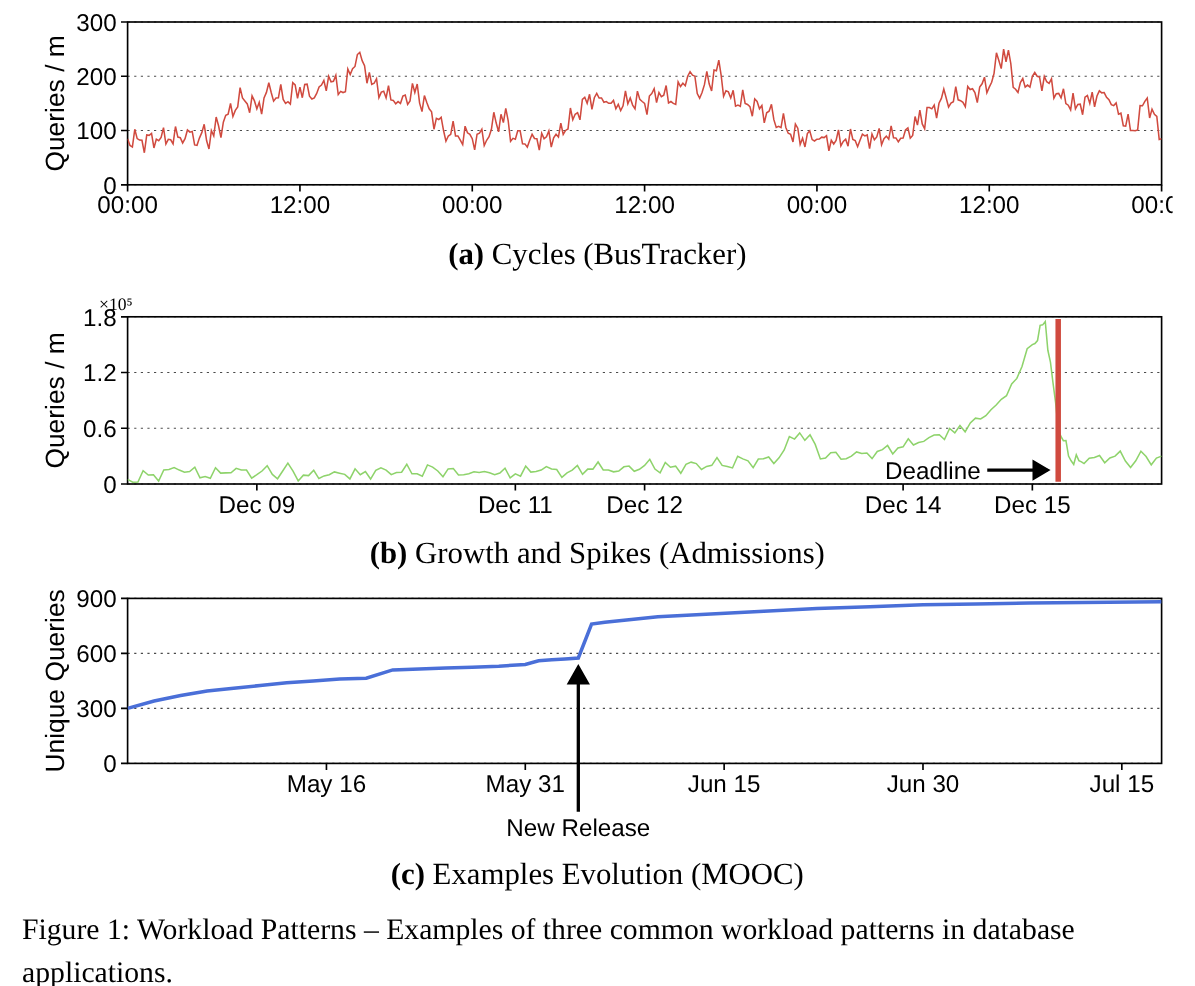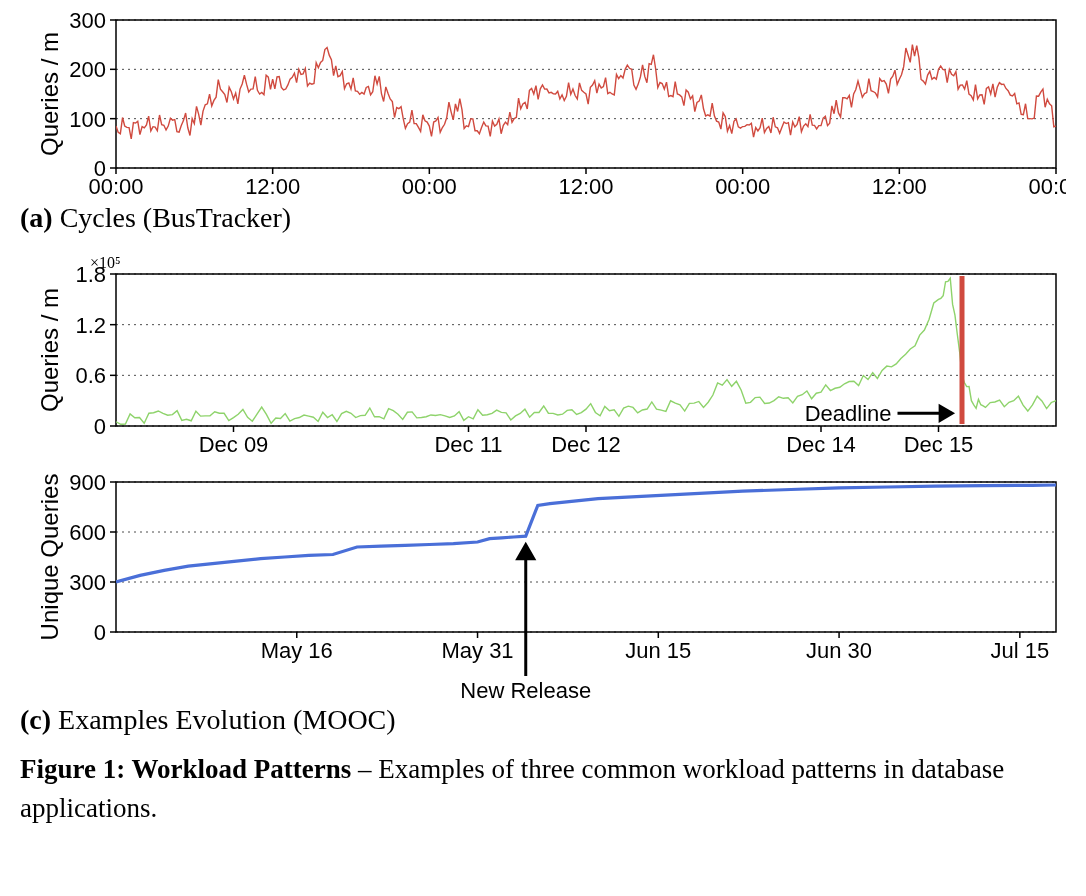--- a/index.html
+++ b/index.html
@@ -12,33 +12,34 @@
   .page {
     width: 1086px;
     box-sizing: border-box;
     padding: 10px 20px 20px 20px;
   }
   .chart-block {
     width: 100%;
     margin-bottom: 14px;
   }
   .subcap {
+    text-align: center;
     font-size: 28px;
-    margin-top: 2px;
+    margin-top: 16px;
   }
   .subcap .tag {
     font-weight: bold;
   }
   .fig-caption {
     font-size: 27px;
     line-height: 1.45;
     margin-top: 14px;
   }
   .fig-caption .lead {
-    font-weight: bold;
+    font-weight: normal;
   }
   svg { display: block; }
   .axis text {
     font-family: Arial, Helvetica, sans-serif;
     font-size: 22px;
     fill: #000;
   }
   .axis-label {
     font-family: Arial, Helvetica, sans-serif;
     font-size: 24px;
@@ -155,20 +156,23 @@
           <clipPath id="clip-b">
             <rect x="96" y="26" width="940" height="152"></rect>
           </clipPath>
         </defs>
         <path d="M96 173.77777777777777 L100.7 176.31457769741277 L105.4 176.15850517301456 L110.1 165.94940925888 L114.8 169.8034255365028 L119.5 169.55555555555554 L124.2 175.28343490456294 L128.9 165.25735839163377 L133.6 164.74678086669334 L138.3 162.99181778303316 L143 165.33333333333334 L147.7 167.24589042632022 L152.4 166.65842097351282 L157.1 162.73356298232318 L161.8 172.3783098146421 L166.5 171.24444444444444 L171.2 172.7774670941555 L175.9 163.18962447265105 L180.6 168.11498849113264 L185.3 167.8752257081906 L190 167.86666666666667 L194.7 163.7538196692563 L199.4 165.24376347806887 L204.1 165.286402791561 L208.8 172.6408996533005 L213.5 169.55555555555554 L218.2 166.21326660970104 L222.9 161.38732287161 L227.6 169.33147664827624 L232.3 173.25582186970706 L237 166.17777777777778 L241.7 159.0398054447765 L246.4 166.31423015336748 L251.1 175.24974879223063 L255.8 169.9515679415919 L260.5 170.4 L265.2 165.5337220383031 L269.9 173.03392314199627 L274.6 170.62431957247708 L279.3 169.50051024315482 L284 167.0222222222222 L288.7 168.1362661897664 L293.4 169.24443146098145 L298.1 173.40294666672534 L302.8 164.23374733147236 L307.5 169.55555555555554 L312.2 166.74217315391567 L316.9 173.48655012317903 L321.6 165.6177648265724 L326.3 163.2892165660906 L331 165.33333333333334 L335.7 169.53444599953494 L340.4 167.6293185143654 L345.1 167.28641721434246 L349.8 160.03568286270257 L354.5 168.7111111111111 L359.2 168.72084224144993 L363.9 170.9104279058328 L368.6 160.62775915823767 L373.3 162.68549193884044 L378 166.17777777777778 L382.7 171.42250227340185 L387.4 164.27487913569706 L392.1 163.864106314767 L396.8 169.8350481810946 L401.5 169.55555555555554 L406.2 168.7280791209949 L410.9 166.9518952693616 L415.6 167.47290641200254 L420.3 166.64240262947774 L425 167.86666666666667 L429.7 169.51089115595244 L434.4 167.9794912899191 L439.1 163.66685751026012 L443.8 172.42075644230368 L448.5 168.7111111111111 L453.2 170.906788316907 L457.9 161.6952268953684 L462.6 167.1728372385431 L467.3 166.72619355886405 L472 165.33333333333334 L476.7 162.10321198819435 L481.4 164.3405728689343 L486.1 164.87747482570092 L490.8 171.92214005192258 L495.5 167.86666666666667 L500.2 165.40869300142222 L504.9 161.20265496792277 L509.6 169.154834300694 L514.3 164.46173563860287 L519 164.48888888888888 L523.7 157.9709355868473 L528.4 165.227601679749 L533.1 165.3448993693297 L537.8 166.95557523392858 L542.5 166.17777777777778 L547.2 162.3472748944401 L551.9 161.73165953658616 L556.6 166.4397769600881 L561.3 164.5892040239435 L566 161.11111111111111 L570.7 155.612537393244 L575.4 164.4451082914341 L580.1 167.80869412897525 L584.8 158.38527489676065 L589.5 162.8 L594.2 161.77953932676695 L598.9 168.2871041494195 L603.6 160.05370906441627 L608.3 158.13610122326844 L613 159.42222222222222 L617.7 164.8435526158388 L622.4 162.00876274136846 L627.1 161.03547504074223 L631.8 153.94909049375116 L636.5 161.11111111111111 L641.2 162.15958645223603 L645.9 163.39790959170267 L650.6 152.8071092317318 L655.3 155.1496428754601 L660 156.88888888888889 L664.7 163.09479853933416 L669.4 155.31379135027365 L674.1 155.07778698071473 L678.8 153.44975122760712 L683.5 159.42222222222222 L688.2 154.24637088601528 L692.9 147.04828656918036 L697.6 134.89585098579613 L702.3 137.18856216150314 L707 131.55555555555554 L711.7 138.30627355476 L716.4 133.30960646959883 L721.1 142.01234033487918 L725.8 155.20521797926403 L730.5 154.35555555555555 L735.2 149.55146120291914 L739.9 149.11132939493396 L744.6 155.43953675782572 L749.3 155.05432515547574 L754 152.66666666666666 L758.7 148.8285382157051 L763.4 150.31788582311393 L768.1 149.76246063011948 L772.8 154.93229829862128 L777.5 148.44444444444446 L782.2 146.7524972996904 L786.9 142.98241275110445 L791.6 150.69849265624396 L796.3 145.21104605166806 L801 144.22222222222223 L805.7 136.86215075255214 L810.4 142.53055052513878 L815.1 140.24666552643876 L819.8 139.27739244075903 L824.5 135.77777777777777 L829.2 133.53875239139765 L833.9 133.24207967433858 L838.6 137.5414049415925 L843.3 127.53246479659326 L848 131.55555555555554 L852.7 124.76871541949609 L857.4 130.55015740235555 L862.1 122.42241996074748 L866.8 118.11765875065157 L871.5 118.8888888888889 L876.2 115.9425164111591 L880.9 110.4433821756349 L885.6 106.17303752549289 L890.3 101.01840224592893 L895 97.77777777777777 L899.7 87.09821906234637 L904.4 82.02463526226636 L909.1 71.20065864659816 L913.8 55.03101637705199 L918.5 51.33333333333334 L920.85 50.32835370796823 L923.2 47.59488919121386 L925.55 33.73084259754527 L927.9 33.32167315517967 L930.25 30.22222222222223 L932.6 56.41609592142422 L934.95 67.13992619648539 L937.3 86.22349597049762 L939.65 104.04566564673748 L942 127.33333333333334 L944.35 134.48201004494007 L946.7 138.65515091998952 L949.05 138.578321270393 L951.4 152.65003358452185 L953.75 156.88888888888889 L956.1 160.2782235275785 L958.45 151.44398520692772 L960.8 156.70730776538477 L963.15 157.81940916298456 L965.5 159.42222222222222 L970.2 154.61177095532187 L974.9 153.98083077102407 L979.6 152.09945382888873 L984.3 158.69687511232468 L989 154.35555555555555 L993.7 152.64669421369797 L998.4 148.10609311187886 L1003.1 157.09022838535805 L1007.8 163.05004339617116 L1012.5 156.88888888888889 L1017.2 148.18546636713 L1021.9 152.99640830385192 L1026.6 160.57101416618485 L1031.3 154.45914423565458 L1036 152.66666666666666 " class="series-b" clip-path="url(#clip-b)"></path>
         <line x1="942" x2="942" y1="28" y2="176" class="deadline"></line>
         <text class="annotation" x="871.5" y="173.33333333333334" text-anchor="end">Deadline</text>
         <line x1="877.5" y1="165.33333333333334" x2="932.125" y2="165.33333333333334" class="arrow"></line>
         <polygon points="932.125,165.33333333333334 920.125,158.33333333333334 920.125,172.33333333333334" class="arrow"></polygon>
       </svg>
+  <div class="subcap">
+    <span class="tag">(b)</span><span> Growth and Spikes (Admissions)</span>
+  </div>
 </div>
 
 <div class="chart-block">
   <svg id="svg-c" width="1046" height="230">
         <g class="grid">
           <line x1="96" x2="1036" y1="160" y2="160"></line>
           <line x1="96" x2="1036" y1="110" y2="110"></line>
           <line x1="96" x2="1036" y1="60" y2="60"></line>
           <line x1="96" x2="1036" y1="10" y2="10"></line>
         </g>

